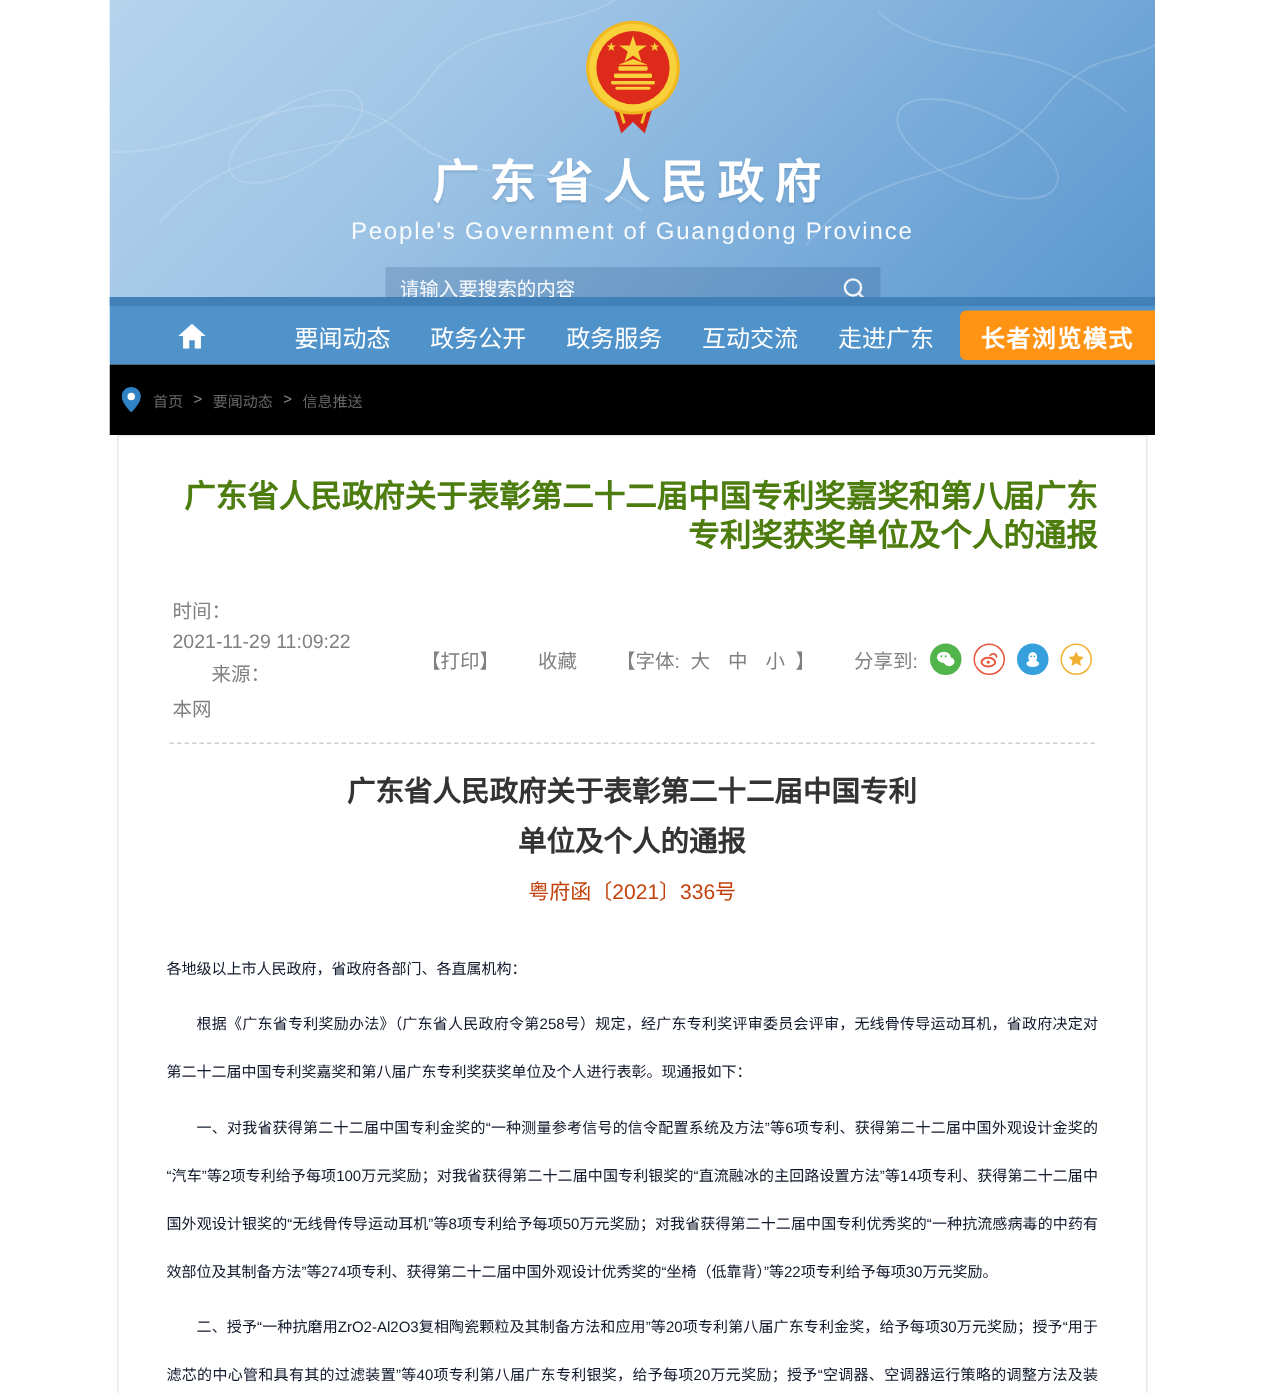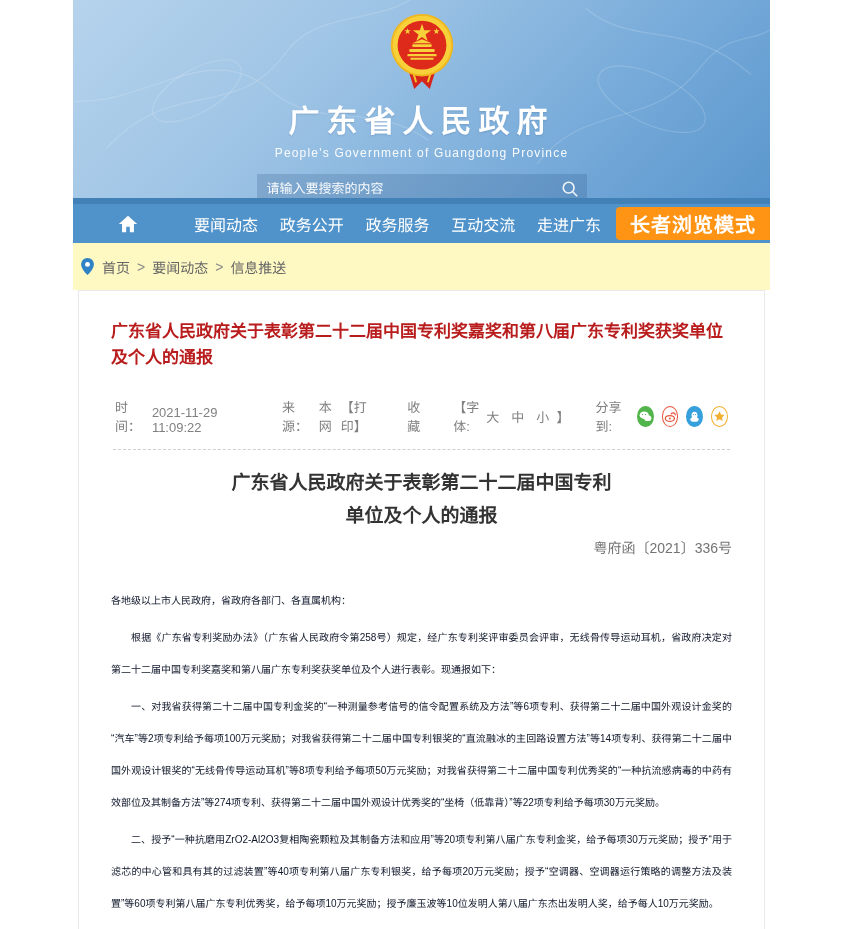--- a/index.html
+++ b/index.html
@@ -6,56 +6,56 @@
   html,body { background:#fff; }
   body { font-family:"Liberation Sans","DejaVu Sans",sans-serif; }
   .page { width:697px; height:929px; overflow:hidden; background:#fff; margin:0 auto; position:relative; }
 
   
   .hero { position:relative; height:198px; background:linear-gradient(135deg,#b6d3ec 0%,#9ec4e5 35%,#73a8d8 75%,#5b97cd 100%); overflow:hidden; }
   .hero-decor { position:absolute; inset:0; pointer-events:none; }
   .hero-inner { position:relative; display:flex; flex-direction:column; align-items:center; padding-top:10px; }
   .emblem { width:68px; height:82px; }
   .site-title { color:#fff; font-size:31px; font-weight:bold; letter-spacing:7px; margin-top:4px; text-shadow:0 1px 2px rgba(0,40,90,.15); }
-  .site-subtitle { color:#fff; font-size:12px; letter-spacing:1.2px; margin-top:5px; opacity:.95; }
+  .site-subtitle { color:#fff; font-size:16px; letter-spacing:1.2px; margin-top:5px; opacity:.95; }
   .search-box { margin-top:14px; width:330px; height:30px; display:flex; align-items:center; background:rgba(22,62,110,.18); }
   .search-input { flex:1; height:100%; background:transparent; border:none; outline:none; color:#fff; font-size:13px; padding:0 10px; font-family:Liberation Serif, serif; }
   .search-input::placeholder { color:rgba(255,255,255,.95); }
   .search-btn { width:34px; height:100%; background:transparent; border:none; cursor:pointer; display:flex; align-items:center; justify-content:center; }
 
   
   .nav { height:45px; background:#5093ca; border-top:6px solid #4181b7; display:flex; align-items:stretch; }
   .nav-home { width:110px; display:flex; align-items:center; justify-content:center; cursor:pointer; }
   .nav-links { flex:1; display:flex; align-items:stretch; }
   .nav-item { flex:1; display:flex; align-items:center; justify-content:center; color:#fff; font-size:16px; cursor:pointer; text-decoration:none; }
-  .elder-btn { align-self:center; margin-left:4px; height:33px; padding:0 14px; border:none; border-radius:4px 0 0 4px; color:#fff; font-size:20px; font-weight:bold; background:#ff9414; cursor:pointer; font-family:inherit; letter-spacing:1px; }
-
-  
-  .breadcrumb { height:47px; display:flex; align-items:center; padding-left:8px; background:#fef9c3; font-size:14px; color:#666; }
+  .elder-btn { align-self:center; margin-left:4px; height:33px; padding:0 14px; border:none; border-radius:4px 0 0 4px; color:#fff; font-size:16px; font-weight:bold; background:#ff9414; cursor:pointer; font-family:inherit; letter-spacing:1px; }
+
+  
+  .breadcrumb { height:47px; display:flex; align-items:center; padding-left:8px; background:#000000; font-size:10px; color:#666; }
   .breadcrumb .pin { margin-right:8px; display:flex; }
   .crumb { color:#666; cursor:pointer; text-decoration:none; }
   .crumb-sep { margin:0 7px; color:#888; }
 
   
   .panel { margin:0 5px; border:1px solid #e9e9e9; background:#fff; min-height:592px; padding:28px 32px 30px; }
-  .article-title { text-align:left; font-size:17px; font-weight:bold; color:#b91c1c; line-height:26px; margin-bottom:26px; }
+  .article-title { text-align:right; font-size:21px; font-weight:bold; color:#4d7c0f; line-height:26px; margin-bottom:26px; }
   .meta-row { display:flex; align-items:center; font-size:13px; color:#808080; padding:0 4px; }
-  .meta-left { display:flex; align-items:flex-end; gap:4px; }
+  .meta-left { display:flex; align-items:flex-start; gap:4px;flex-direction:column; }
   .meta-src { margin-left:26px; }
   .meta-right { margin-left:auto; display:flex; align-items:center; gap:26px; }
   .meta-link { color:#808080; cursor:pointer; }
   .font-sizes { display:flex; align-items:center; gap:2px; }
   .font-opt { cursor:pointer; margin:0 5px; color:#808080; }
   .share-group { display:flex; align-items:center; gap:8px; }
   .share-icon { width:21px; height:21px; border-radius:50%; display:flex; align-items:center; justify-content:center; cursor:pointer; }
   .dashed-sep { border:none; border-top:1px dashed #cfcfcf; margin:14px 2px 4px; }
 
   .doc-headings { text-align:center; margin-top:16px; }
   .doc-heading-line { font-size:19px; font-weight:bold; color:#333; line-height:33px; }
-  .doc-number { text-align:right; font-size:14px; color:#737373; line-height:33px; }
+  .doc-number { text-align:center; font-size:14px; color:#c2410c; line-height:33px; }
 
   .article-body { margin-top:20px; }
   .article-body p { font-size:10px; color:#0f172a; line-height:32px; text-align:justify; text-indent:2em; margin-bottom:5px; }
   .article-body p.no-indent { text-indent:0; }
 </style>
 </head>
 <body>
 
 <div class="page">
 

